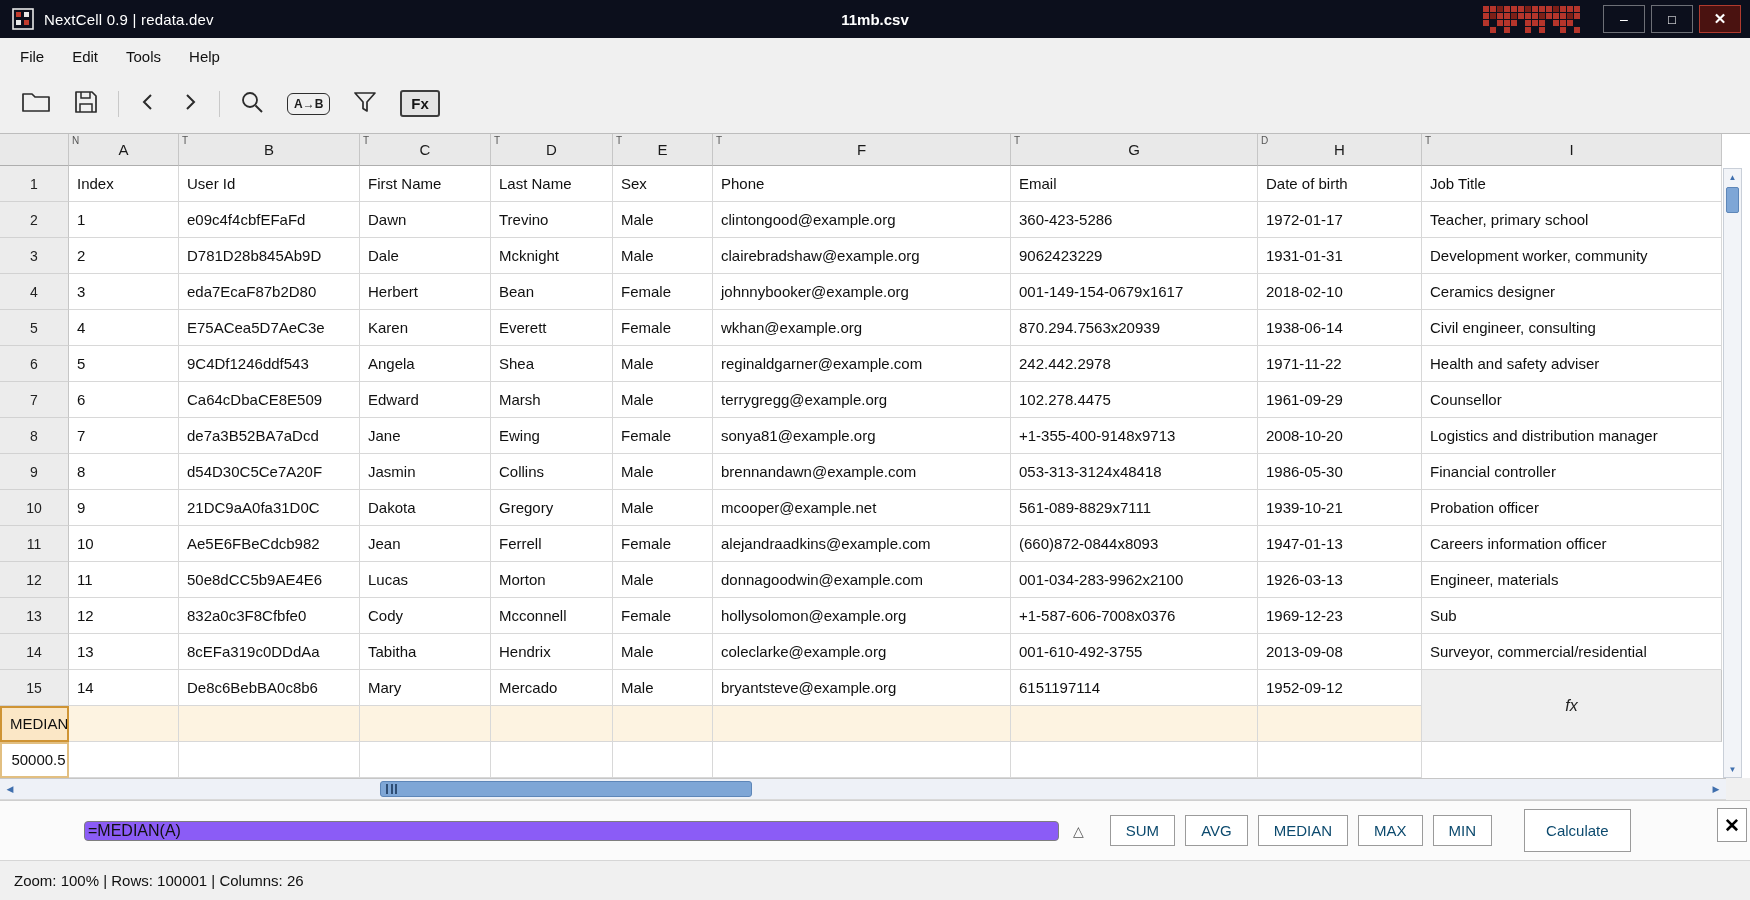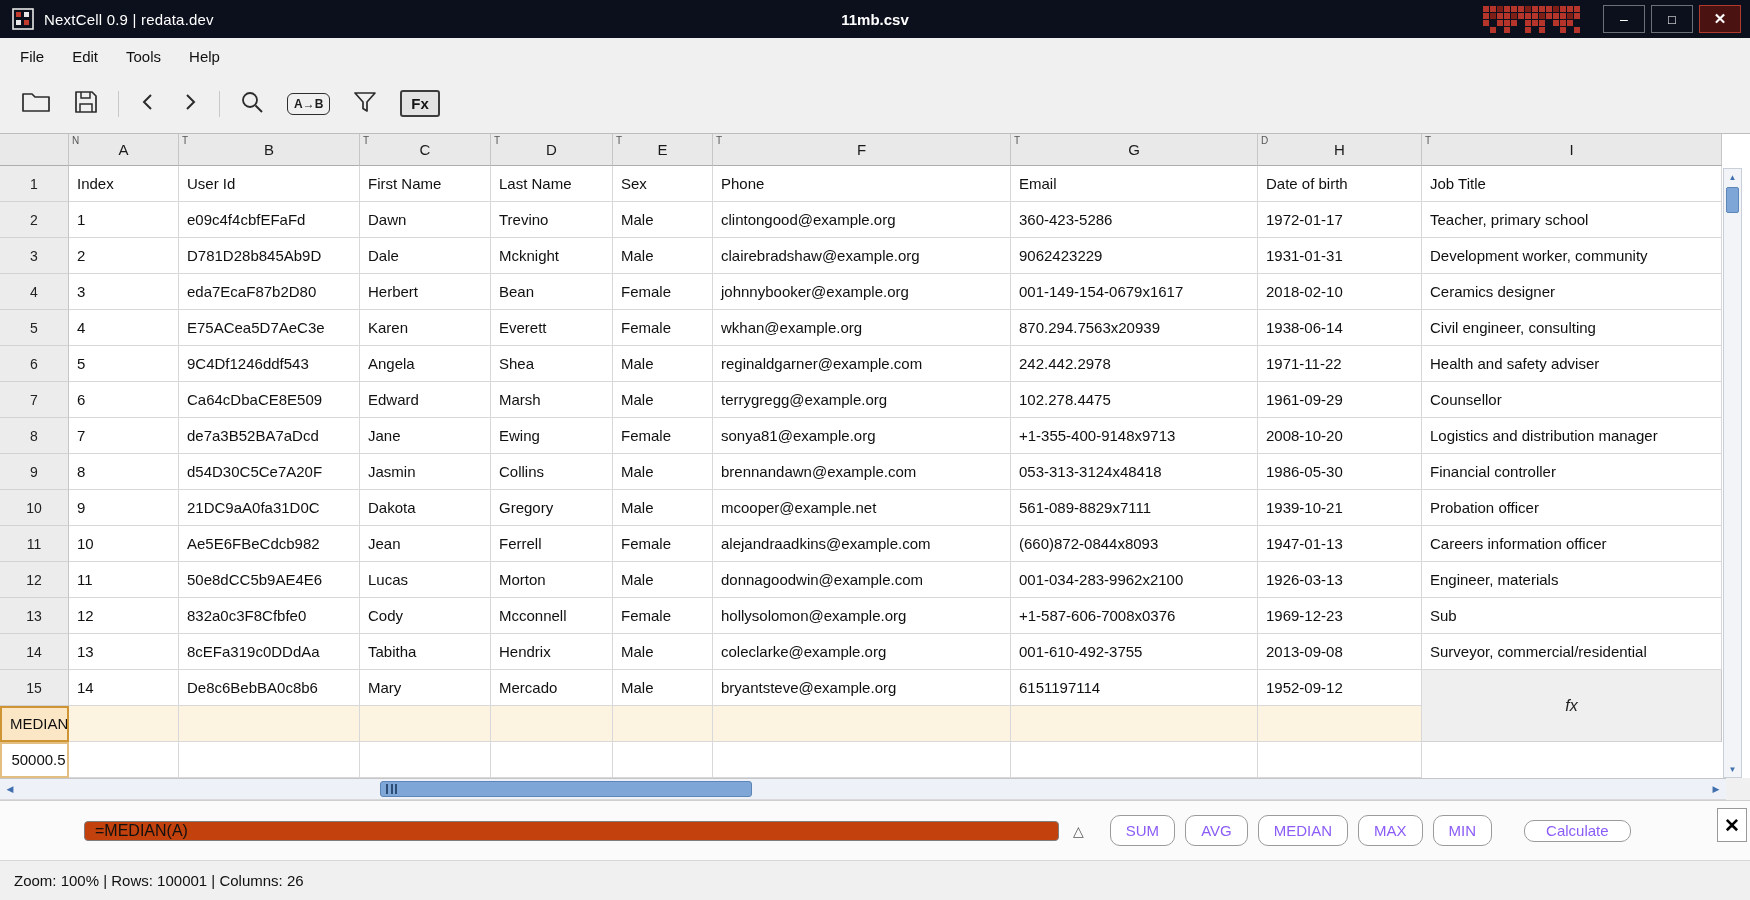--- a/index.html
+++ b/index.html
@@ -64,26 +64,26 @@
   .hs-thumb { position:absolute; left:360px; top:2px; width:372px; height:16px; background:#7ea6d6;
               border:1px solid #5d86b8; border-radius:3px; }
   .grip { position:absolute; left:5px; top:2px; width:11px; height:10px;
           border-left:2px solid #2e4d74; border-right:2px solid #2e4d74; }
   .grip::after { content:""; position:absolute; left:2.5px; top:0; width:2px; height:10px; background:#2e4d74; }
 
   
   .formula-panel { position:relative; height:60px; background:#fbfbfb; border-top:1px solid #cfcfcf;
                    display:flex; align-items:center; padding-left:84px; }
   .formula-input { width:975px; height:20px; border:1px solid #7e7e7e; border-radius:4px; font-size:16px;
-                   padding:0 10px; font-family:"Liberation Sans", sans-serif; background:#c2410c; color:#111; }
+                   padding:0 3px; font-family:"Liberation Sans", sans-serif; background:#8b5cf6; color:#111; }
   .expander { margin-left:14px; font-size:14px; color:#555; }
   .agg { margin-left:26px; display:flex; gap:10px; }
   .agg button, .calc { height:31px; padding:0 15px; font-size:15px; background:#fff; border:1px solid #9b9b9b;
-                       border-radius:10px; font-family:"Liberation Sans", sans-serif; color:#8b5cf6; }
-  .calc { margin-left:32px; padding:0 21px; height:22px; }
+                       border-radius:0; font-family:"Liberation Sans", sans-serif; color:#0c4a6e; }
+  .calc { margin-left:32px; padding:0 21px; height:43px; }
   .panel-close { position:absolute; right:3px; top:7px; width:30px; height:34px; font-size:19px; font-weight:bold;
                  background:#fff; border:1px solid #999; font-family:"Liberation Sans", sans-serif; color:#000; }
 
   
   .statusbar { height:40px; line-height:39px; padding-left:14px; font-size:15px; background:#f0f0f0;
                border-top:1px solid #d6d6d6; color:#101010; }
 </style>
 </head>
 <body>
 

